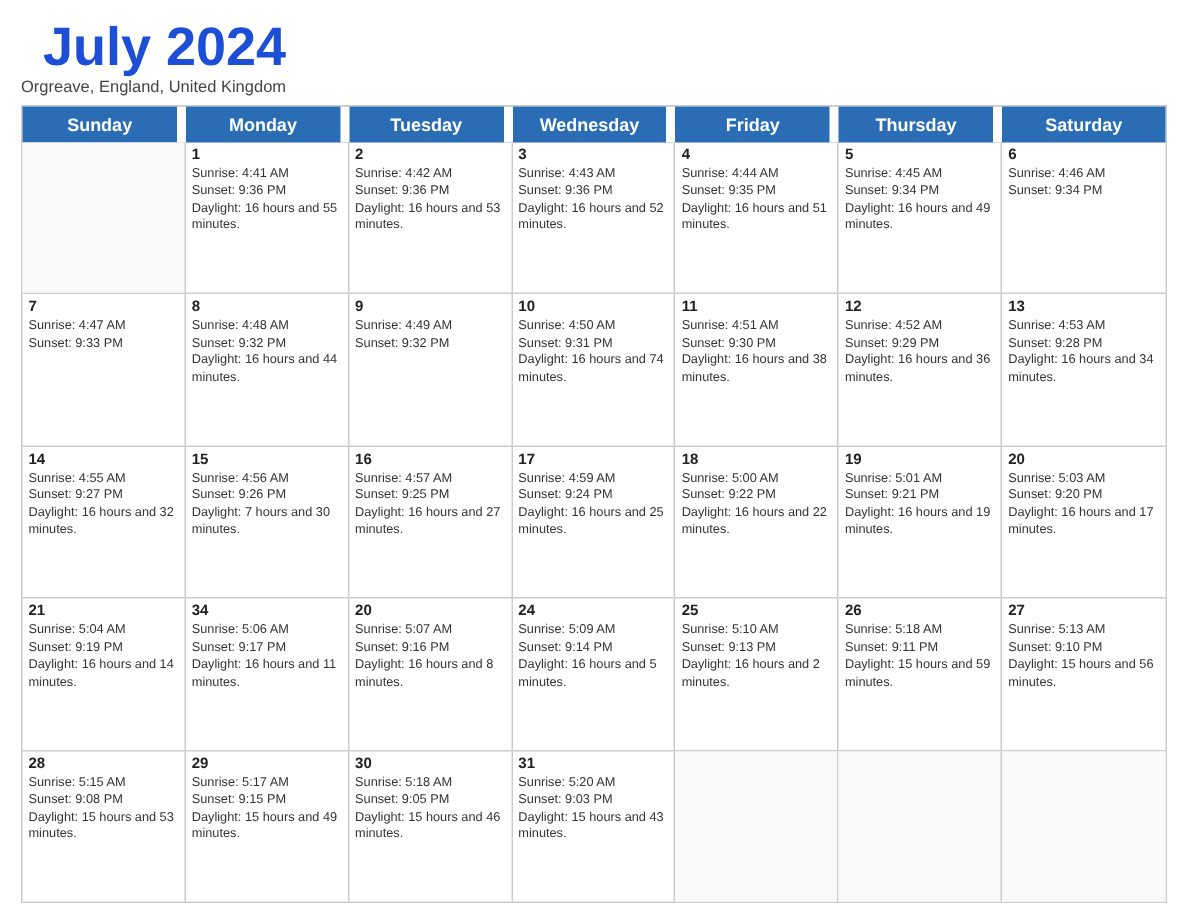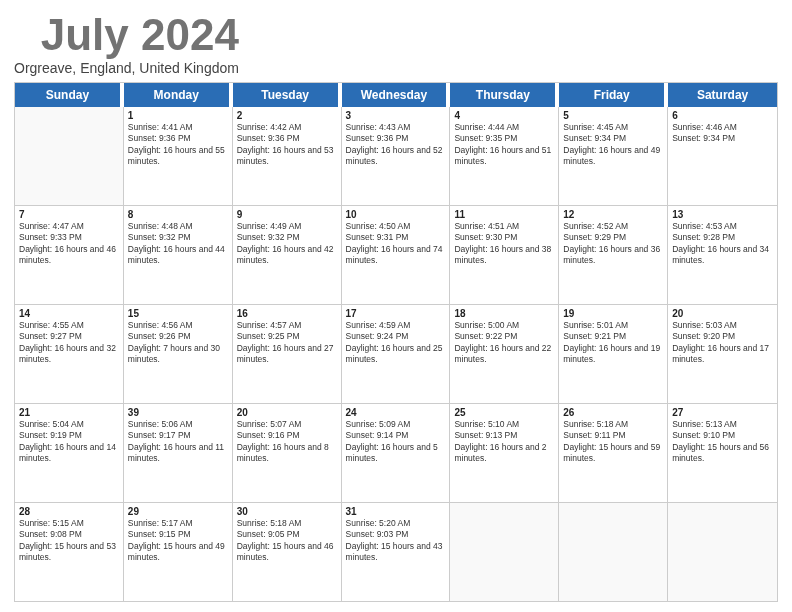--- a/index.html
+++ b/index.html
@@ -38,46 +38,46 @@
     .logo-general { color: #333; }
     .logo-blue { color: #1a6db5; }
     .logo-icon {
       width: 28px;
       height: 28px;
     }
     .title-block {
       text-align: right;
     }
     .main-title {
-      font-size: 44px;
+      font-size: 36px;
       font-weight: bold;
-      color: #737373;
+      color: #1d4ed8;
     }
     .subtitle {
-      font-size: 14px;
+      font-size: 11px;
       color: #444;
     }
     .calendar {
       flex: 1;
       display: flex;
       flex-direction: column;
       border: 1px solid #ccc;
     }
     .cal-header {
       display: grid;
       grid-template-columns: repeat(7, 1fr);
       background: #2a6db5;
     }
     .cal-header-cell {
       color: #fff;
       font-size: 12px;
       font-weight: bold;
       text-align: center;
       padding: 5px 2px;
-      border-right: 4px solid #ffffff;
+      border-right: 6px solid #ffffff;
     }
     .cal-header-cell:last-child { border-right: none; }
     .cal-body {
       flex: 1;
       display: flex;
       flex-direction: column;
     }
     .cal-row {
       display: grid;
       grid-template-columns: repeat(7, 1fr);
@@ -115,22 +115,22 @@
       <div class="subtitle">Orgreave, England, United Kingdom</div>
     </div>
   </div>
 
   <div class="calendar">
     <div class="cal-header" id="cal-header-row">
         <div class="cal-header-cell">Sunday</div>
         <div class="cal-header-cell">Monday</div>
         <div class="cal-header-cell">Tuesday</div>
         <div class="cal-header-cell">Wednesday</div>
+        <div class="cal-header-cell">Friday</div>
         <div class="cal-header-cell">Thursday</div>
-        <div class="cal-header-cell">Friday</div>
         <div class="cal-header-cell">Saturday</div>
       </div>
     <div class="cal-body" id="cal-body">
         <div class="cal-row">
           <div class="cal-cell empty"></div>
           <div class="cal-cell">
             <div class="day-num">1</div>
             <div class="cell-line">Sunrise: 4:41 AM</div>
             <div class="cell-line">Sunset: 9:36 PM</div>
             <div class="cell-line">Daylight: 16 hours and 55 minutes.</div>
@@ -163,33 +163,31 @@
             <div class="day-num">6</div>
             <div class="cell-line">Sunrise: 4:46 AM</div>
             <div class="cell-line">Sunset: 9:34 PM</div>
           </div>
         </div>
         <div class="cal-row">
           <div class="cal-cell">
             <div class="day-num">7</div>
             <div class="cell-line">Sunrise: 4:47 AM</div>
             <div class="cell-line">Sunset: 9:33 PM</div>
-            <div class="cell-line">Daylight: 16 hours and 46 minutes.</div>
           </div>
           <div class="cal-cell">
             <div class="day-num">8</div>
             <div class="cell-line">Sunrise: 4:48 AM</div>
             <div class="cell-line">Sunset: 9:32 PM</div>
             <div class="cell-line">Daylight: 16 hours and 44 minutes.</div>
           </div>
           <div class="cal-cell">
             <div class="day-num">9</div>
             <div class="cell-line">Sunrise: 4:49 AM</div>
             <div class="cell-line">Sunset: 9:32 PM</div>
-            <div class="cell-line">Daylight: 16 hours and 42 minutes.</div>
           </div>
           <div class="cal-cell">
             <div class="day-num">10</div>
             <div class="cell-line">Sunrise: 4:50 AM</div>
             <div class="cell-line">Sunset: 9:31 PM</div>
             <div class="cell-line">Daylight: 16 hours and 74 minutes.</div>
           </div>
           <div class="cal-cell">
             <div class="day-num">11</div>
             <div class="cell-line">Sunrise: 4:51 AM</div>
@@ -254,21 +252,21 @@
           </div>
         </div>
         <div class="cal-row">
           <div class="cal-cell">
             <div class="day-num">21</div>
             <div class="cell-line">Sunrise: 5:04 AM</div>
             <div class="cell-line">Sunset: 9:19 PM</div>
             <div class="cell-line">Daylight: 16 hours and 14 minutes.</div>
           </div>
           <div class="cal-cell">
-            <div class="day-num">39</div>
+            <div class="day-num">34</div>
             <div class="cell-line">Sunrise: 5:06 AM</div>
             <div class="cell-line">Sunset: 9:17 PM</div>
             <div class="cell-line">Daylight: 16 hours and 11 minutes.</div>
           </div>
           <div class="cal-cell">
             <div class="day-num">20</div>
             <div class="cell-line">Sunrise: 5:07 AM</div>
             <div class="cell-line">Sunset: 9:16 PM</div>
             <div class="cell-line">Daylight: 16 hours and 8 minutes.</div>
           </div>

